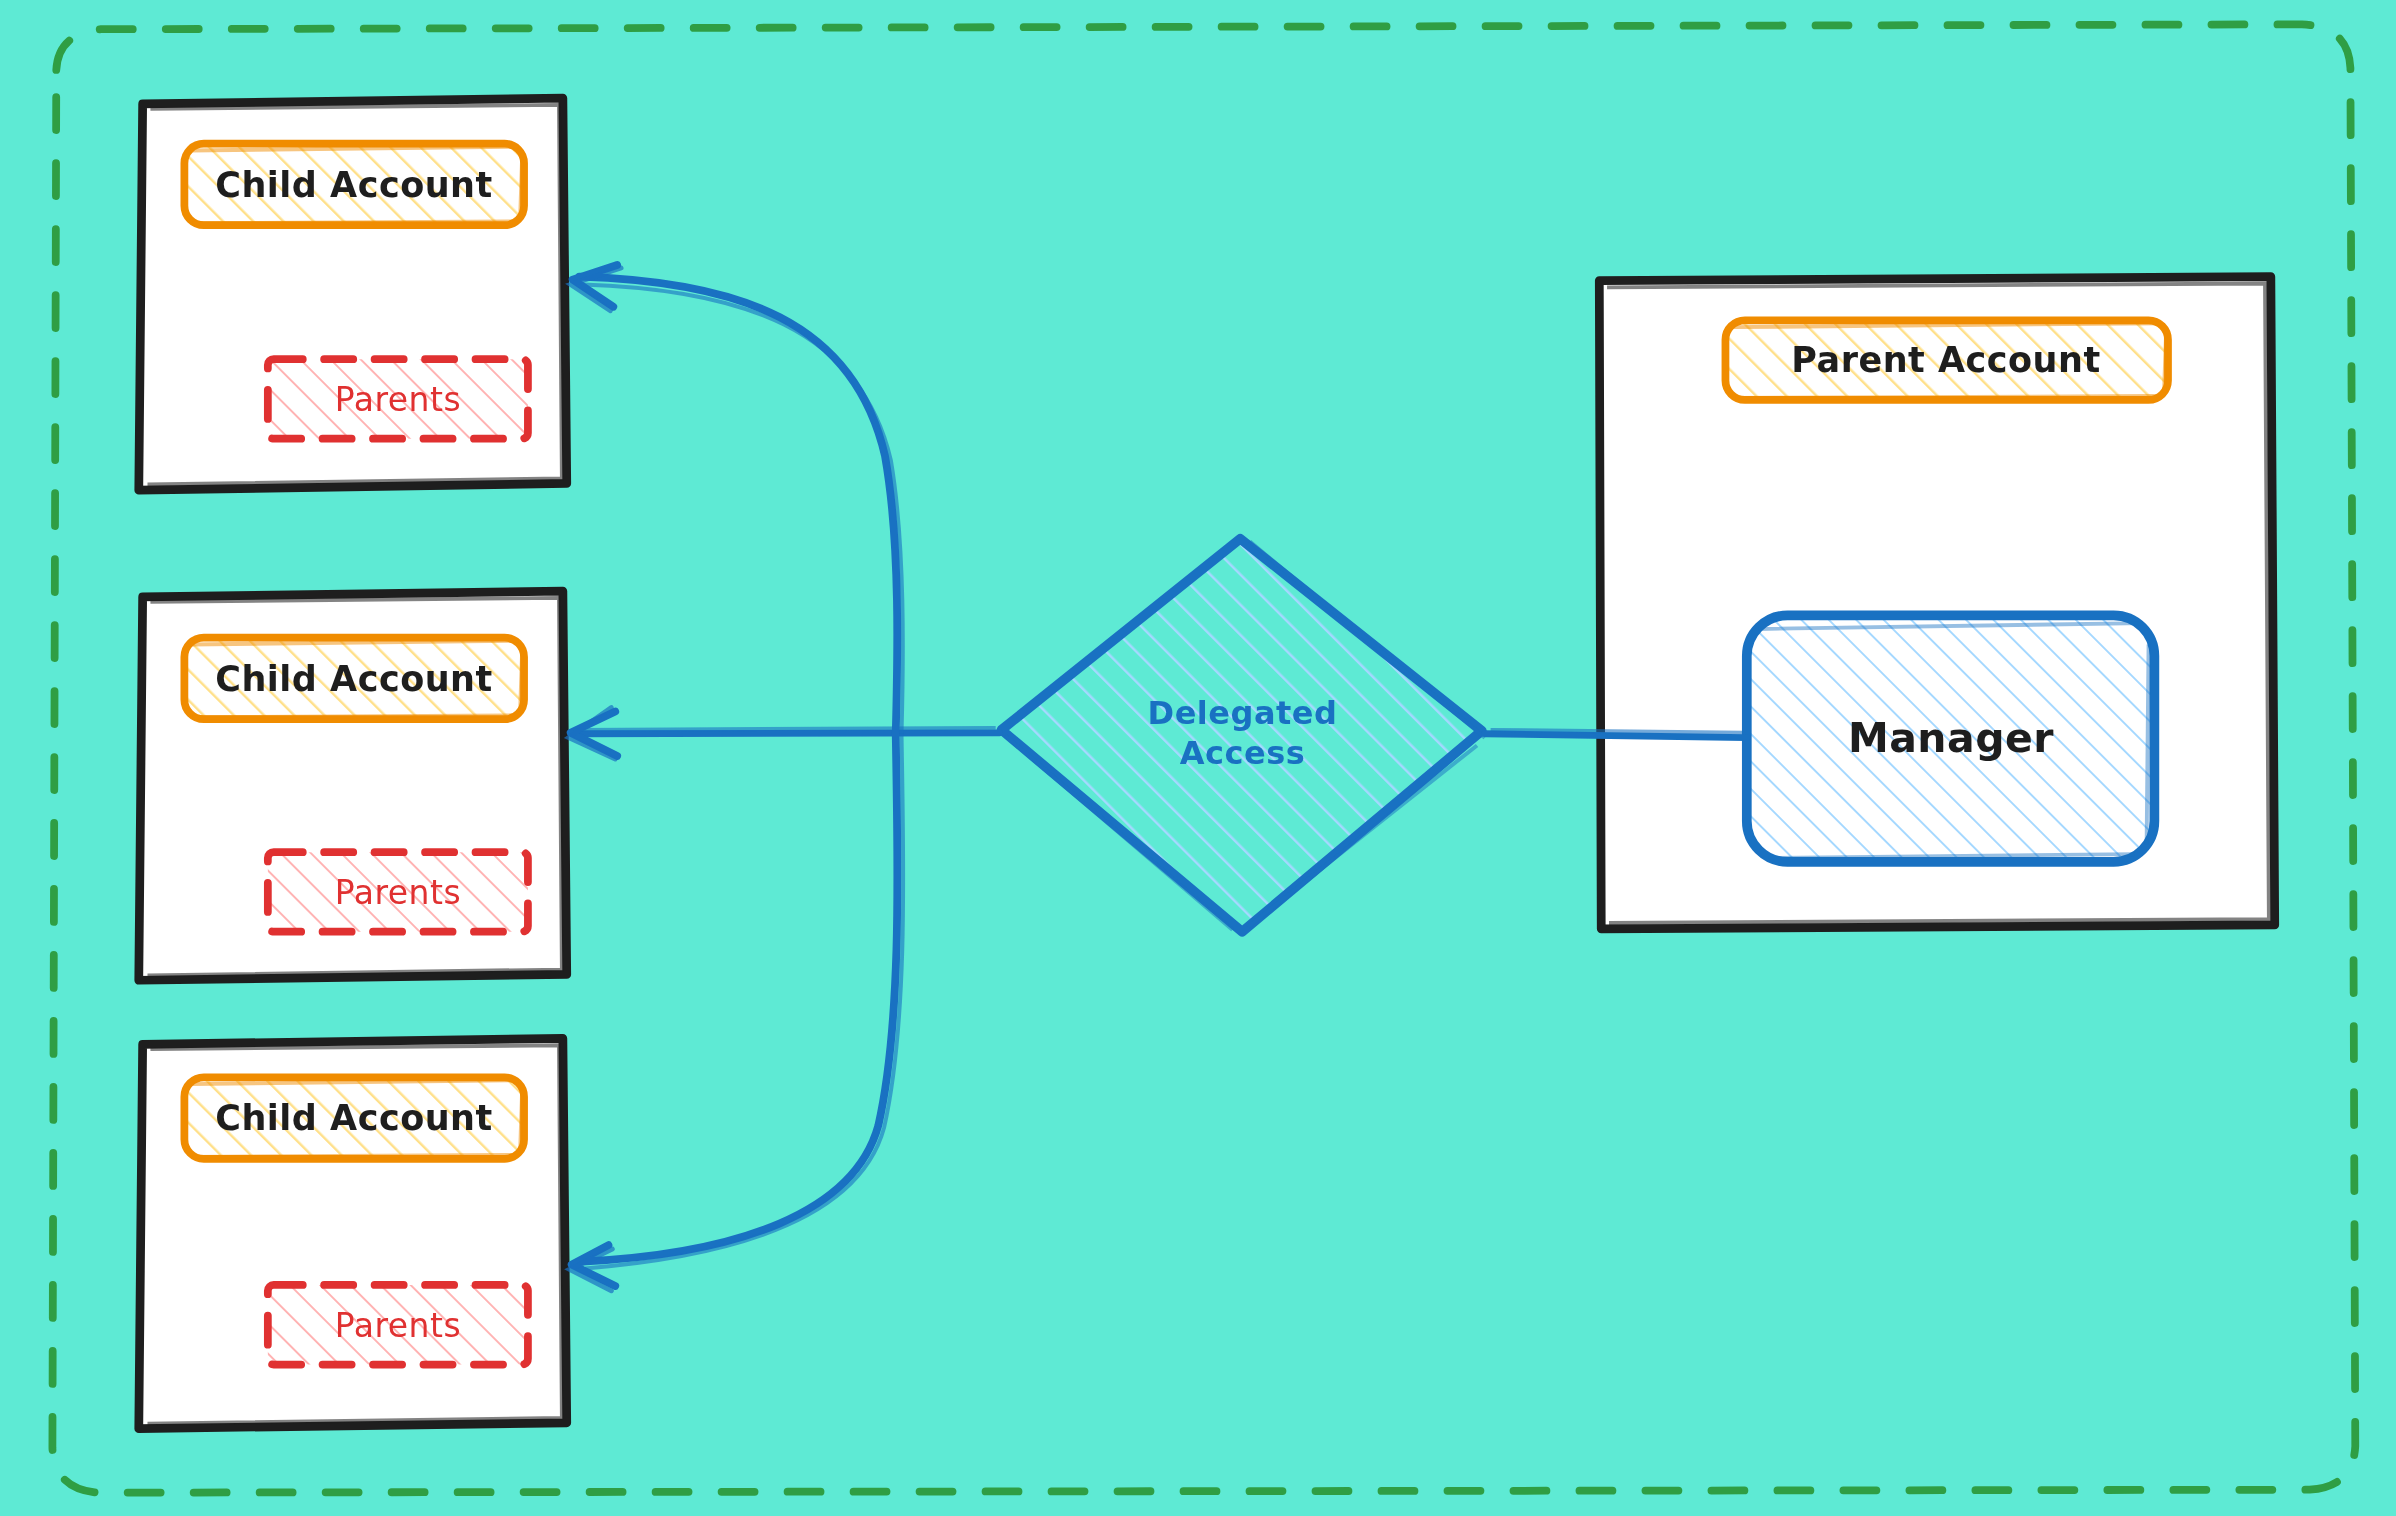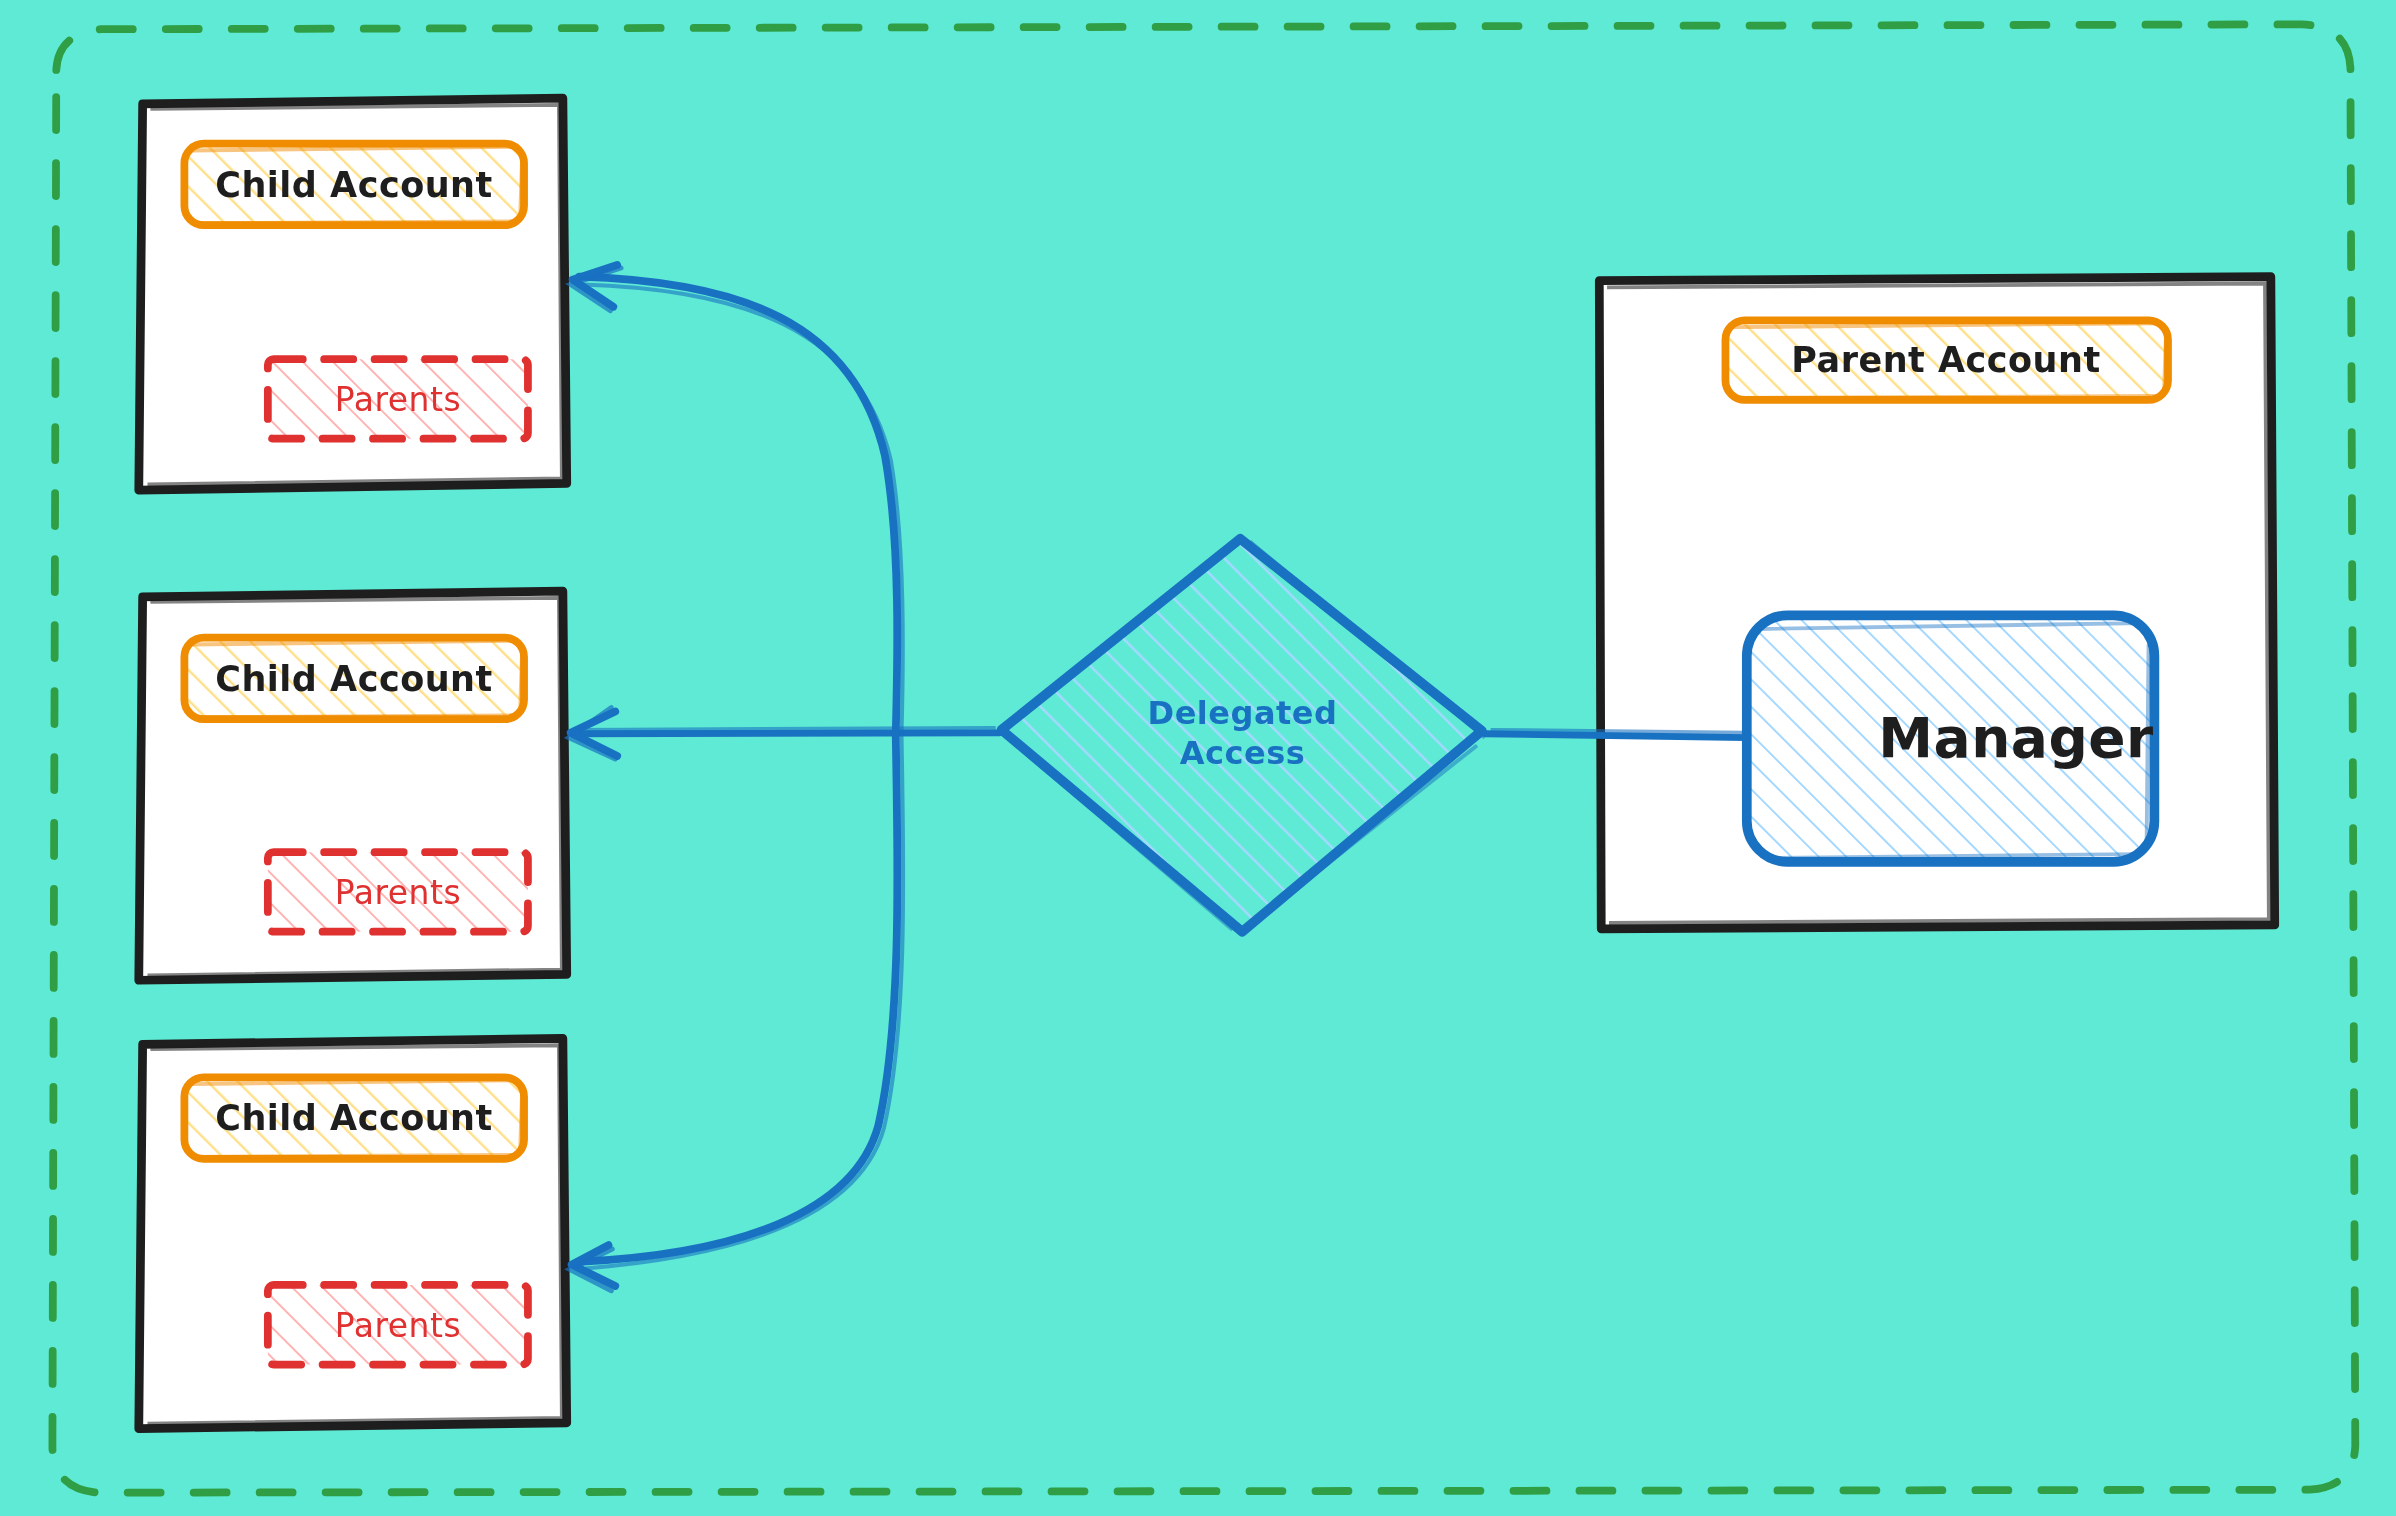--- a/index.html
+++ b/index.html
@@ -161,16 +161,16 @@
   <div class="lbl lbl-dark" style="left:184px; top:638px; width:340px; height:82px; font-size:35px;">Child Account</div>
   <div class="lbl lbl-red" style="left:268px; top:852px; width:260px; height:80px; font-size:33px;">Parents</div>
 
   <div class="lbl lbl-dark" style="left:184px; top:1077px; width:340px; height:82px; font-size:35px;">Child Account</div>
   <div class="lbl lbl-red" style="left:268px; top:1285px; width:260px; height:80px; font-size:33px;">Parents</div>
 
   <div class="lbl lbl-blue" style="left:1058px; top:670px; width:369px; height:126px; font-size:32px; line-height:1.25;">Delegated
 Access</div>
 
   <div class="lbl lbl-dark" style="left:1725px; top:320px; width:442px; height:80px; font-size:35px;">Parent Account</div>
-  <div class="lbl lbl-dark" style="left:1812px; top:615px; width:408px; height:246px; font-size:55px;">Manager</div>
+  <div class="lbl lbl-dark" style="left:1747px; top:615px; width:408px; height:246px; font-size:41px;">Manager</div>
 
 </div>
 
 
 </body></html>

